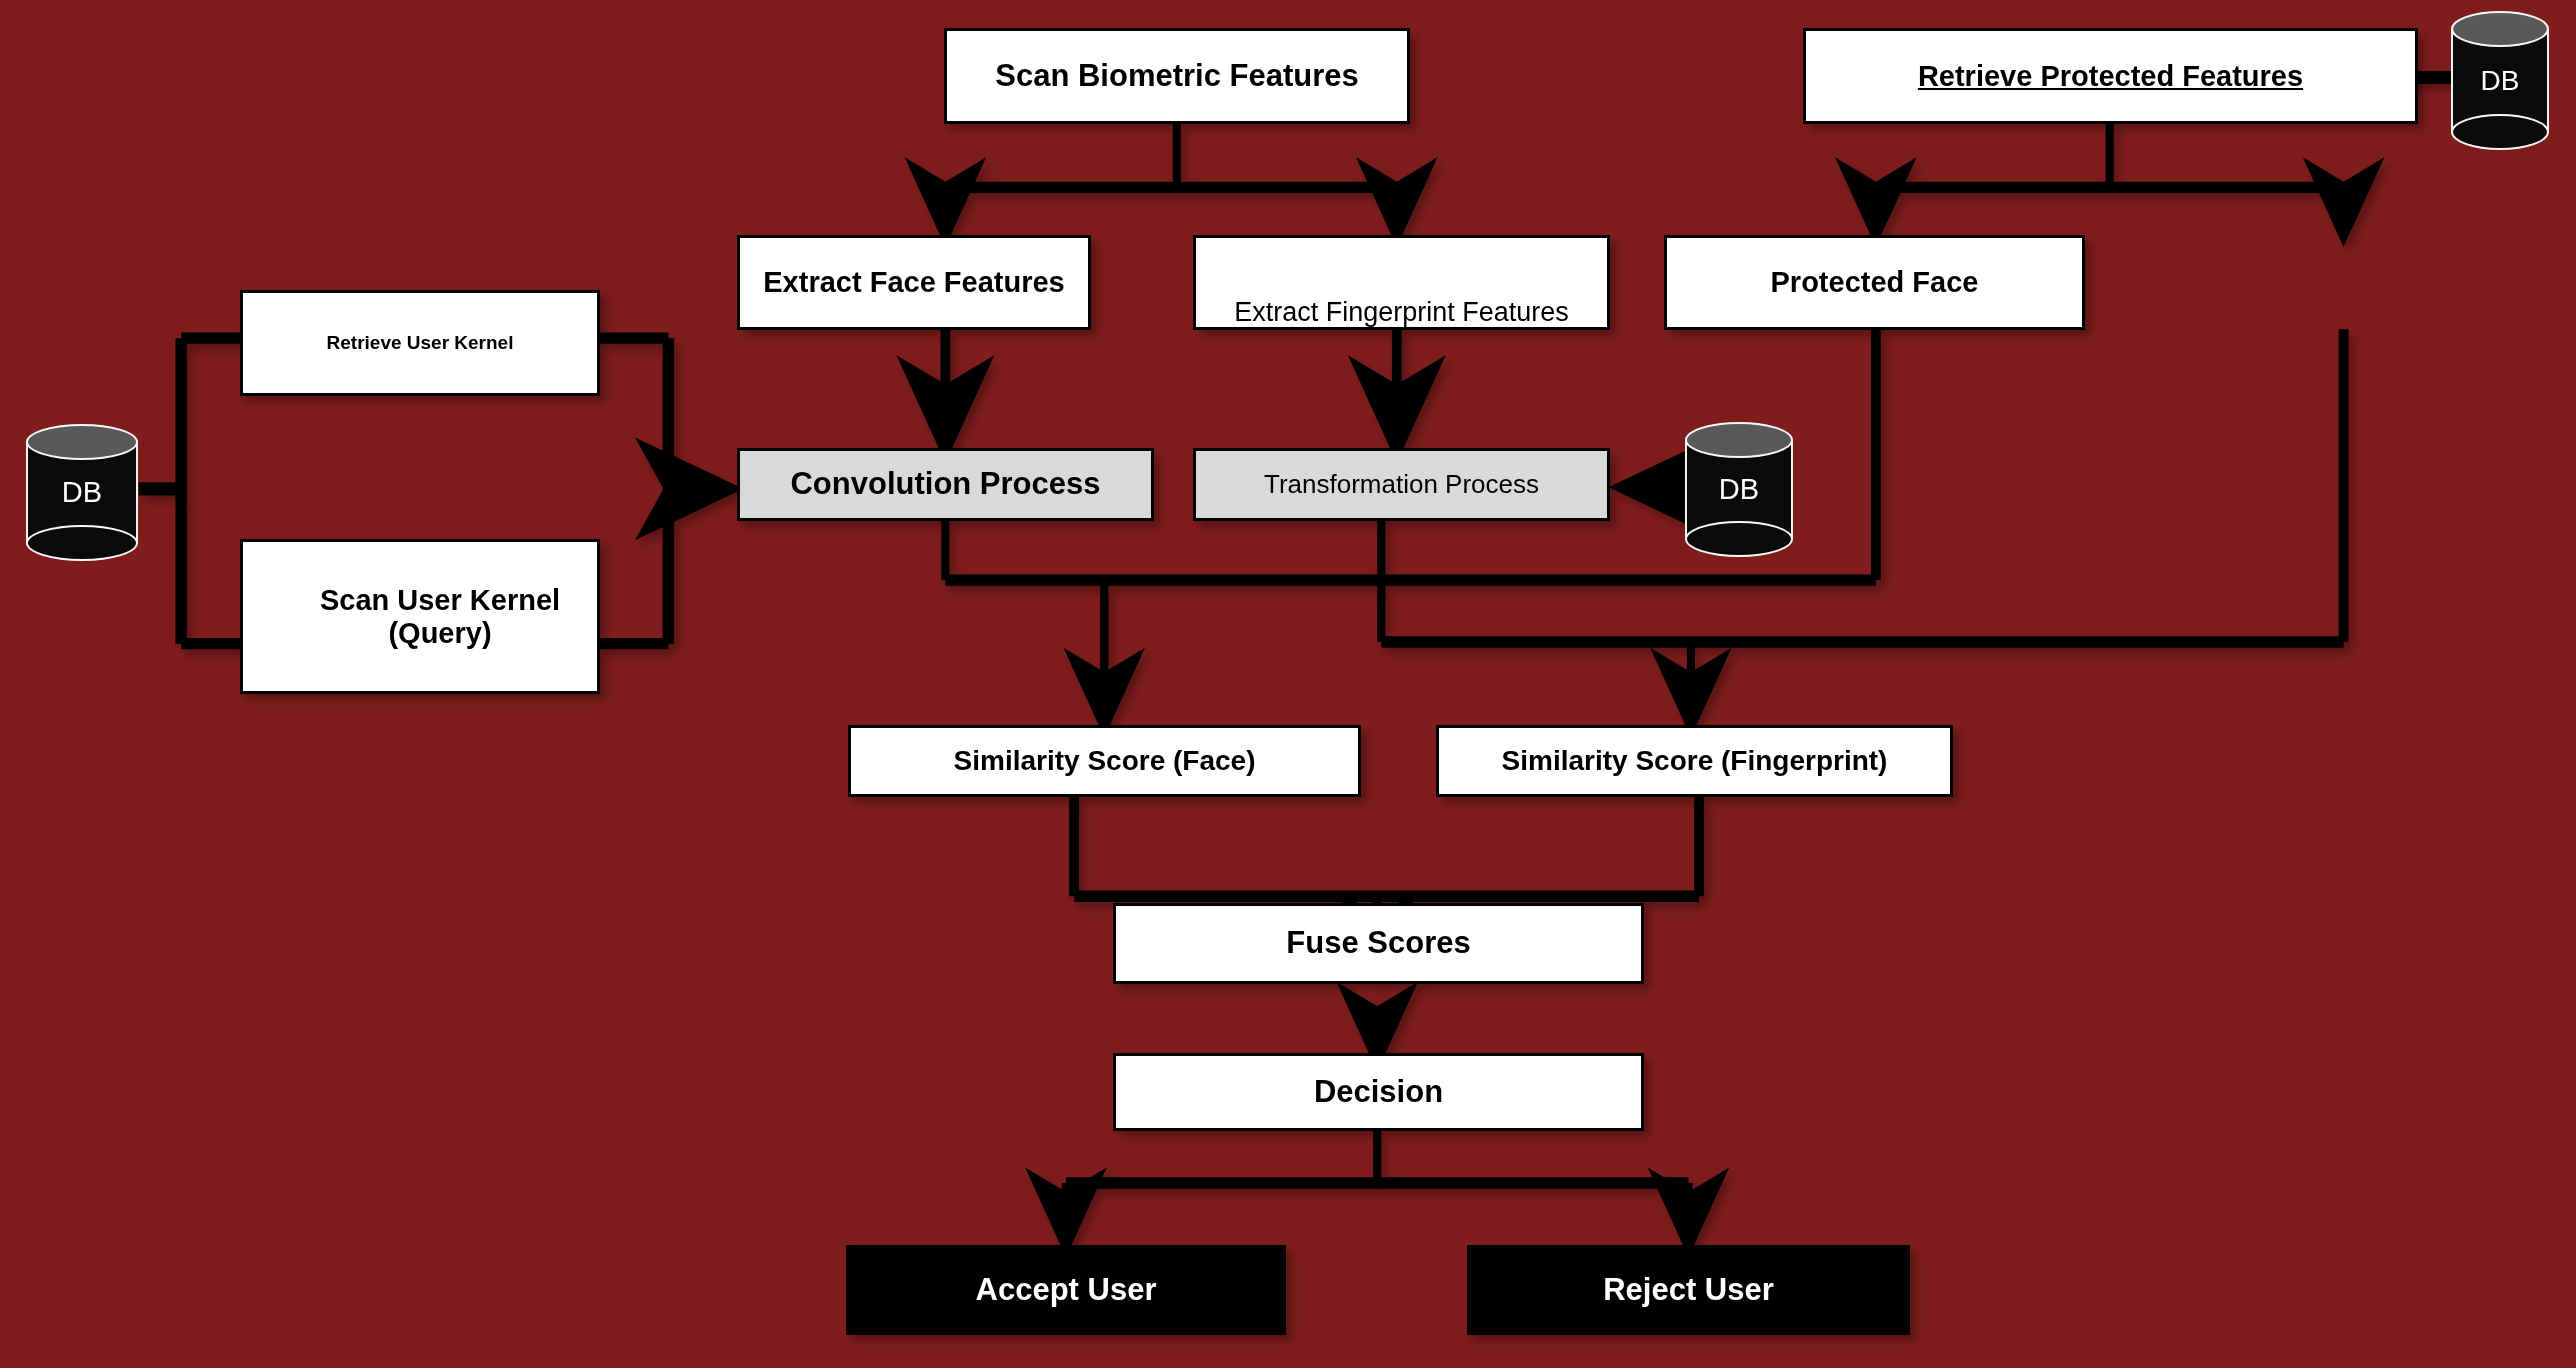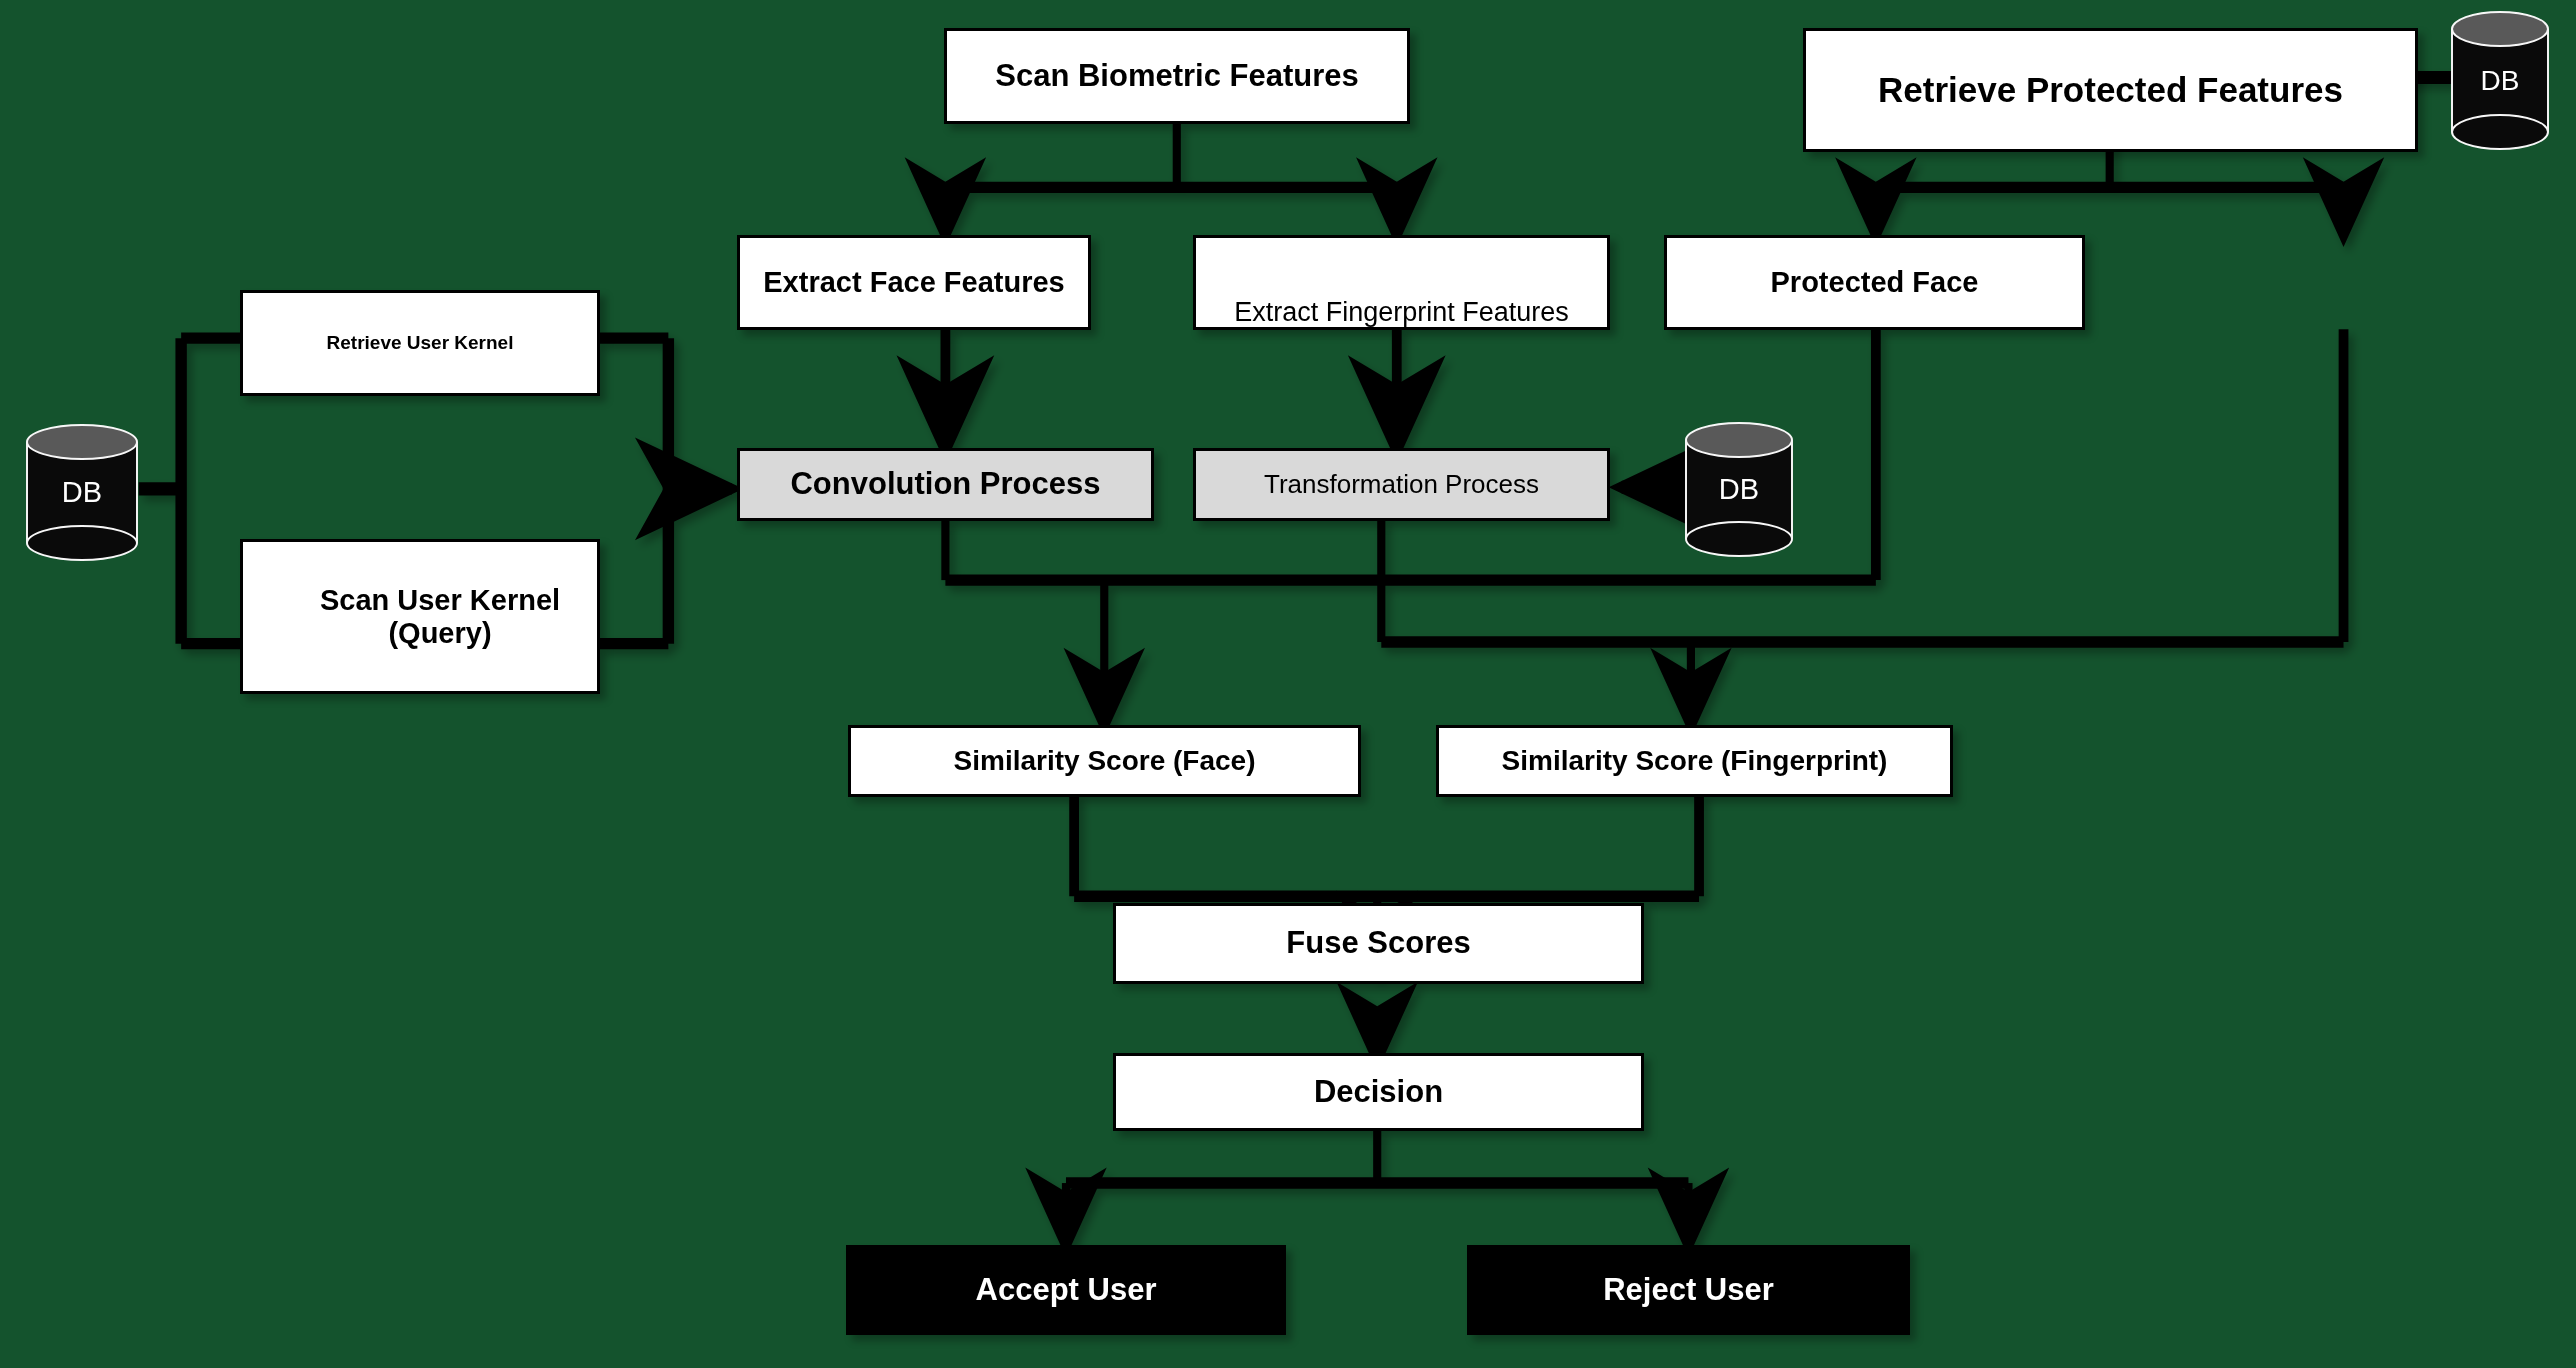--- a/index.html
+++ b/index.html
@@ -1,17 +1,17 @@
 <!DOCTYPE html>
 <html style="font-size:13px"><head>
 <meta charset="utf-8">
 <style>
   html,body{margin:0;padding:0;background:#ffffff;}
   body{font-family:"Liberation Sans", sans-serif;}
-  #stage{position:relative;width:2576px;height:1368px;background:#14532d;overflow:hidden;}
+  #stage{position:relative;width:2576px;height:1368px;background:#7f1d1d;overflow:hidden;}
   svg.wires{position:absolute;left:0;top:0;width:2576px;height:1368px;pointer-events:none;}
   .node{position:absolute;box-sizing:border-box;display:flex;align-items:center;justify-content:center;
         text-align:center;border:3.3px solid #000;background:#fff;color:#000;
         font-weight:bold;line-height:1.12;
         box-shadow:5.7px 5.7px 7.3px rgba(0,0,0,0.28);}
   .node.plain{font-weight:bold;}
   .node.light{font-weight:normal;}
   .node.proc{background:#d9d9d9;}
   .node.dark{background:#000;color:#fff;border-color:#000;}
   .node span{display:block;padding:0 11.4px;}
@@ -99,21 +99,21 @@
       <path d="M1308,1452 L1308,1528" stroke-width="10" marker-end="url(#ah)"></path>
       <path d="M2072,1452 L2072,1528" stroke-width="10" marker-end="url(#ah)"></path>
 
     </g>
   </svg>
 
   <div class="node plain" style="left:944px;top:28px;width:466px;height:96px;font-size:31px;">
     <span>Scan Biometric Features</span>
   </div>
 
-  <div class="node plain" style="left:1803px;top:28px;width:615px;height:124px;font-size:35px;">
+  <div class="node plain" style="left:1803px;top:28px;width:615px;height:96px;font-size:29px;text-decoration:underline;">
     <span>Retrieve Protected Features</span>
   </div>
 
   <div class="db" style="left:2451px;top:11.4px;width:98px;height:139px;font-size:28px;">
     <div class="shadow"></div>
     <div class="body"></div>
     <div class="bot"></div>
     <div class="top"></div>
     <div class="lbl">DB</div>
   </div>

